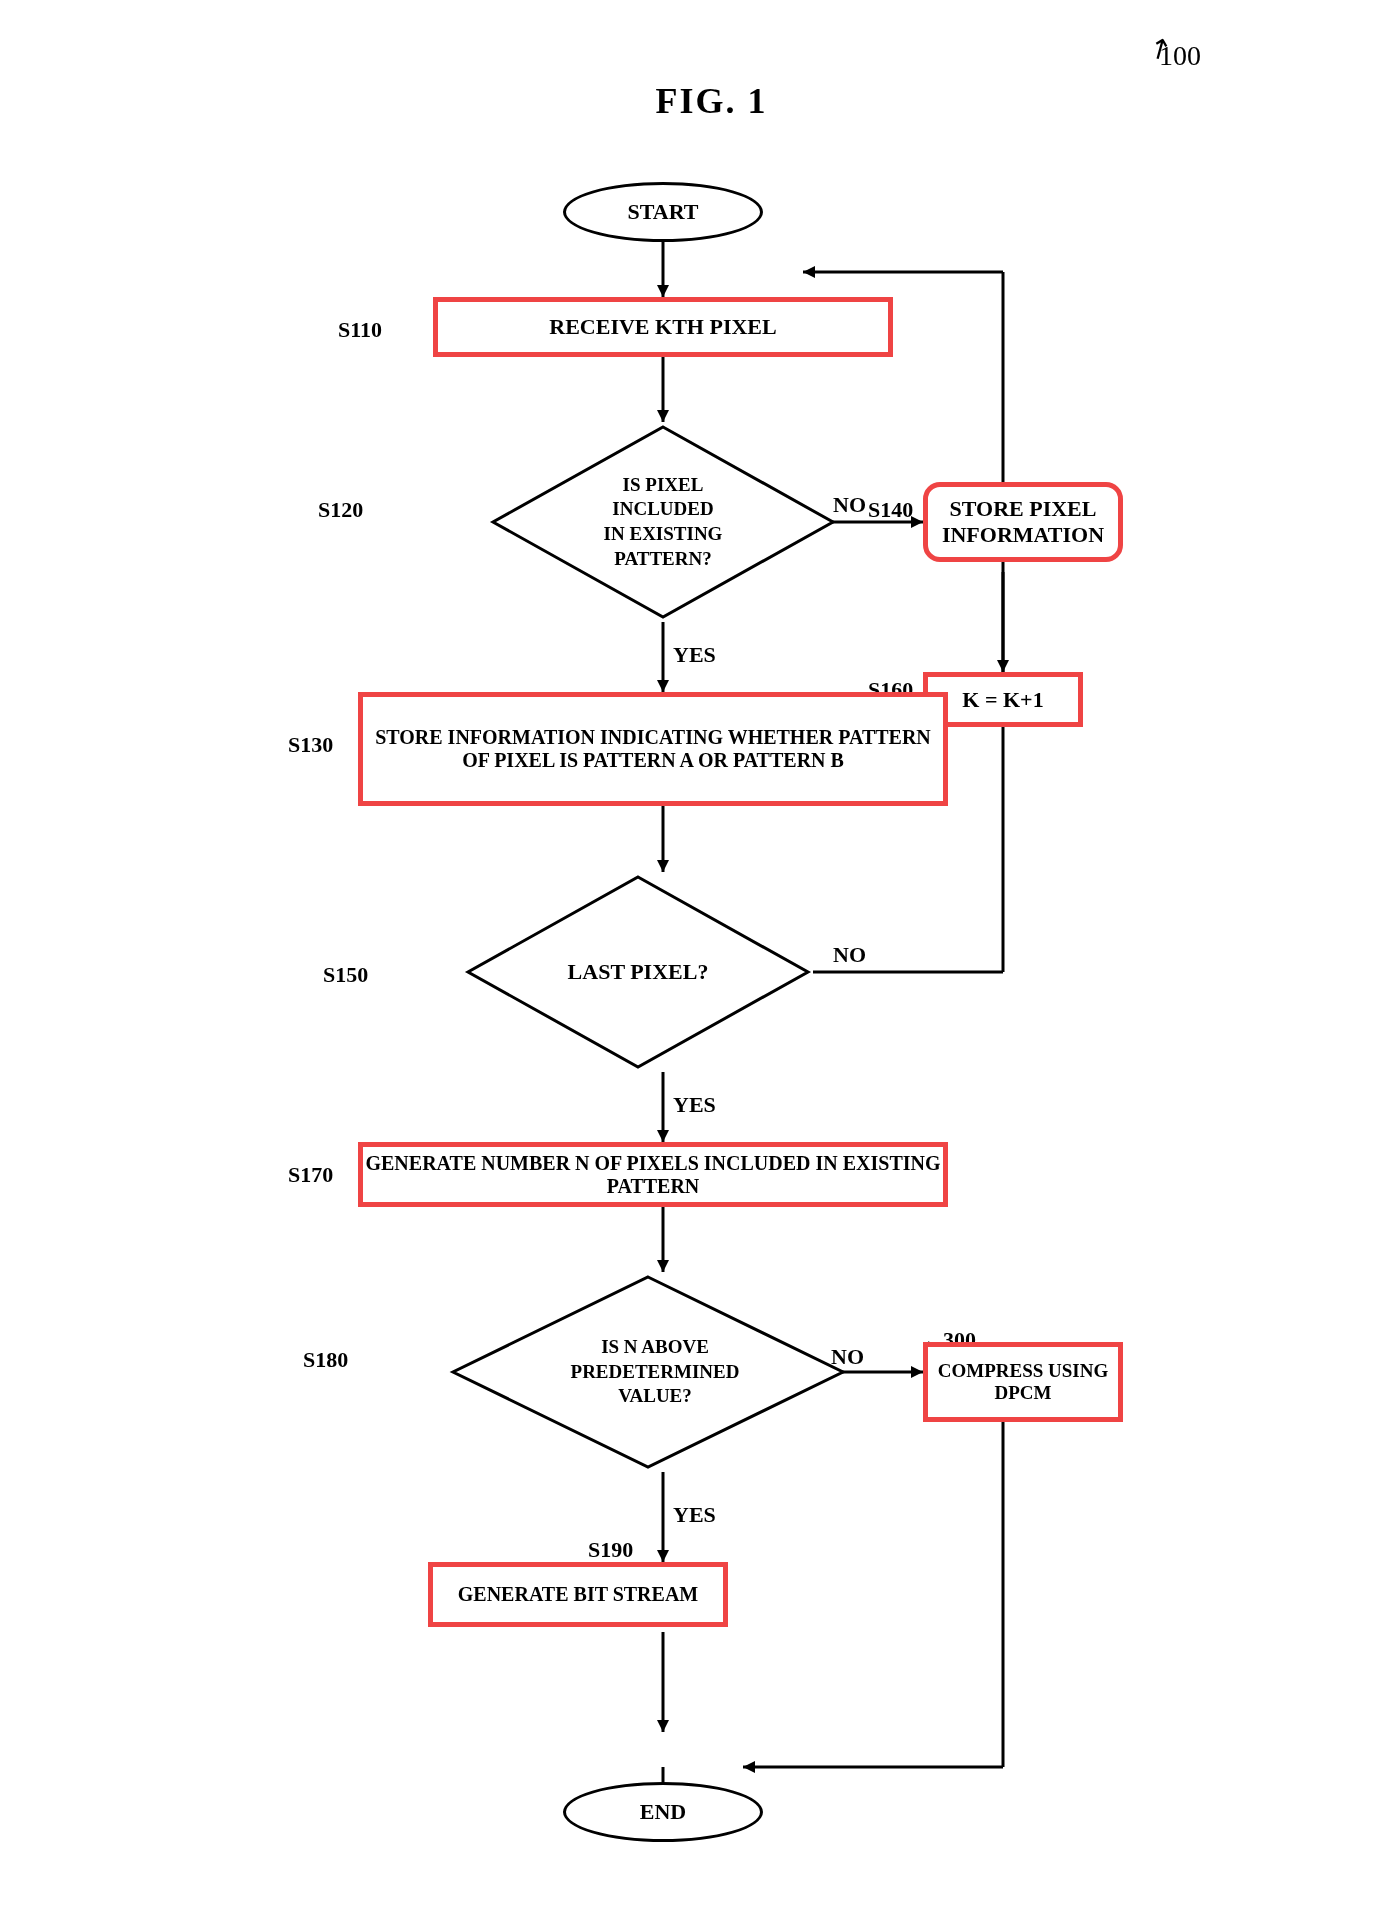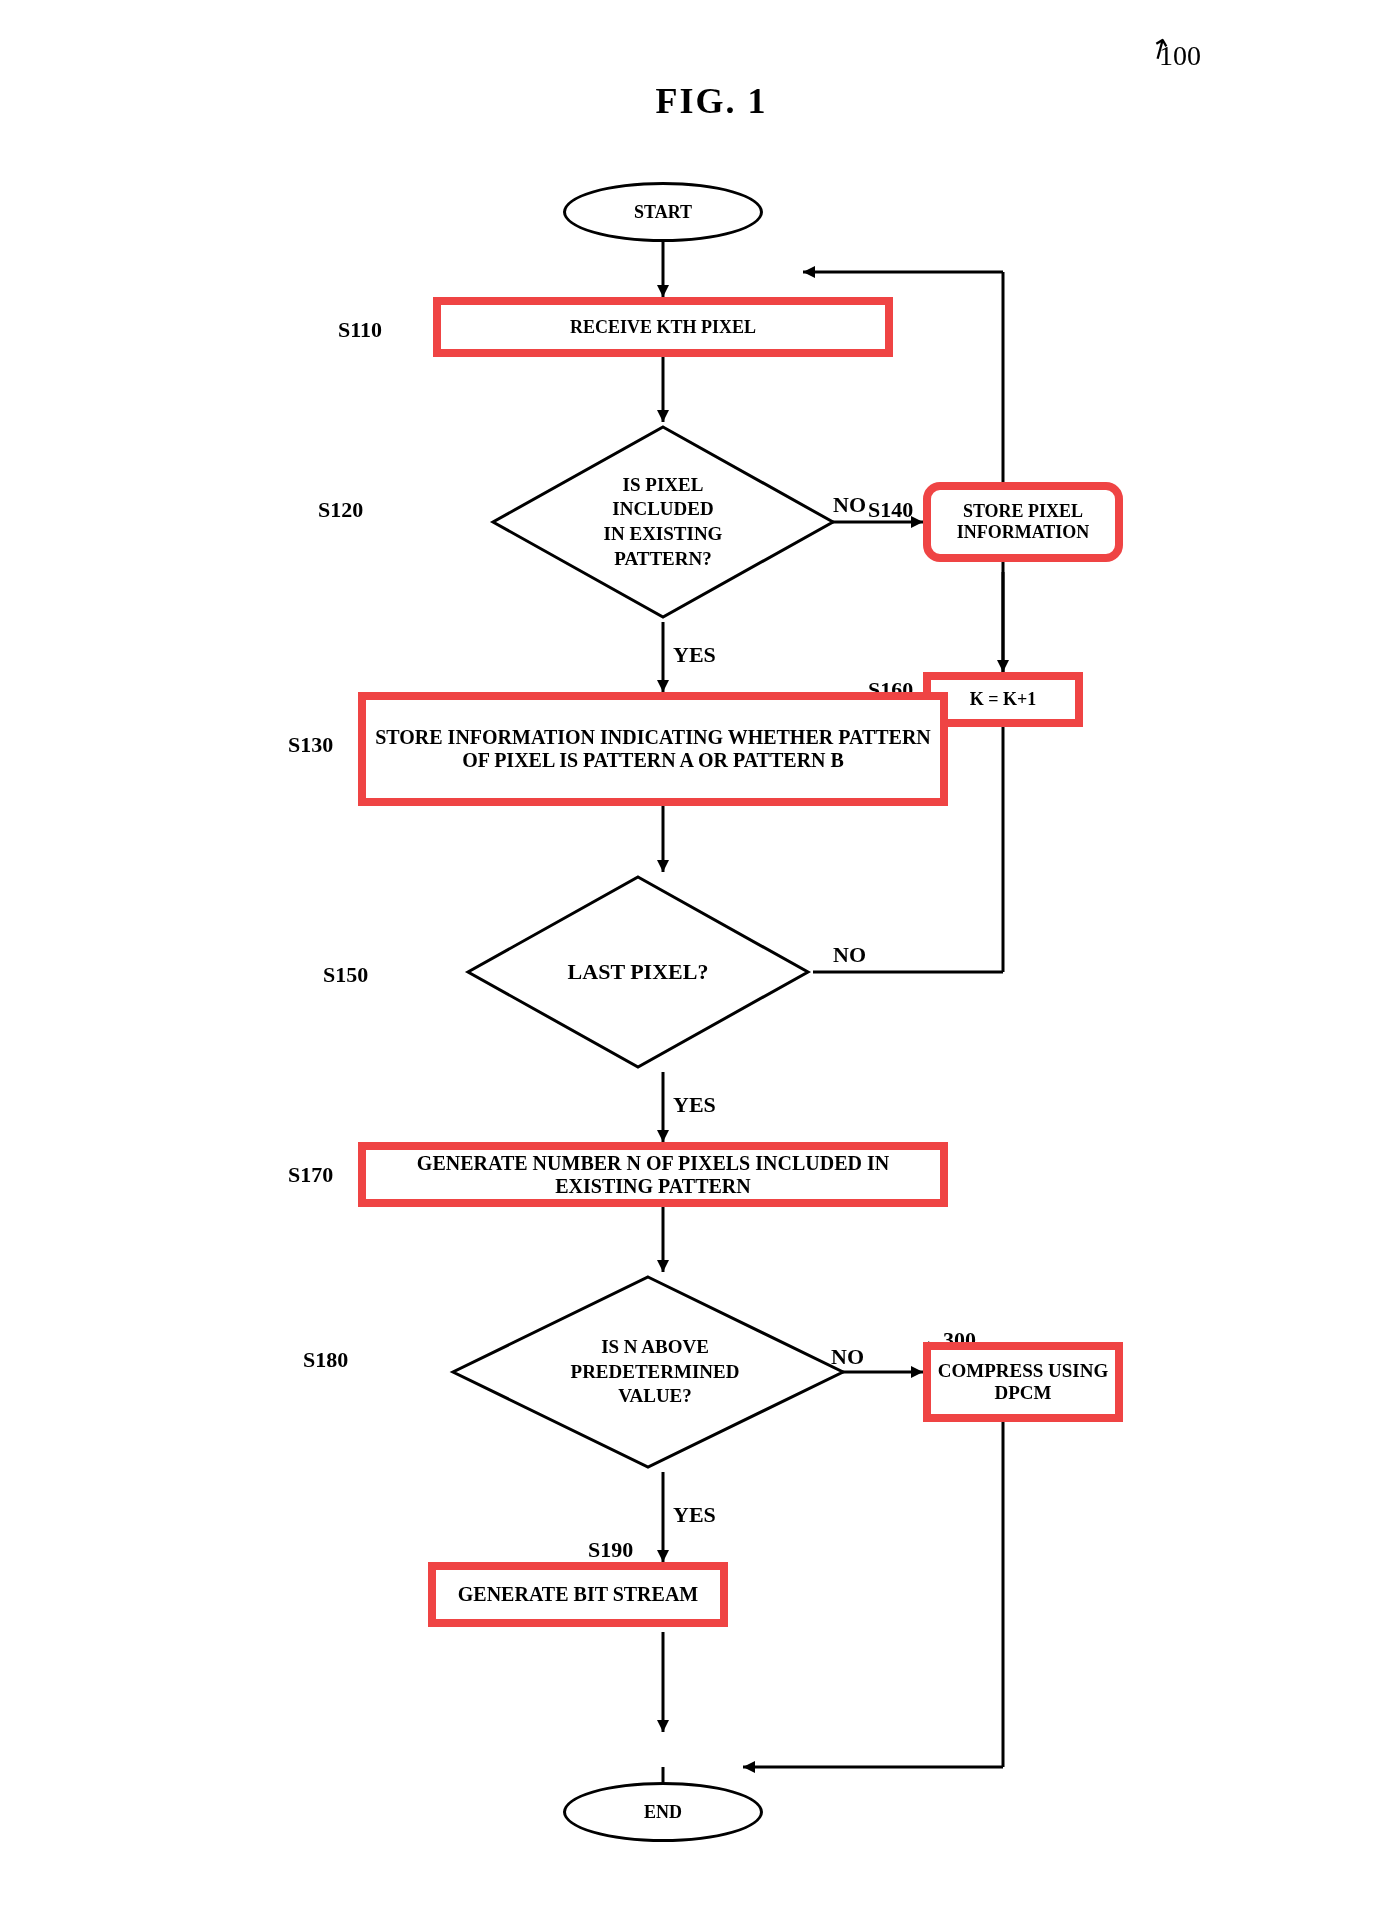--- a/index.html
+++ b/index.html
@@ -37,33 +37,33 @@
       height: 1750px;
     }
 
     
     .shape {
       position: absolute;
       display: flex;
       align-items: center;
       justify-content: center;
       text-align: center;
-      font-size: 18px;
+      font-size: 22px;
       font-weight: bold;
     }
 
     .oval {
       border: 3px solid #000;
       border-radius: 50%;
       padding: 10px 30px;
       background: #fff;
     }
 
     .rect {
-      border: 8px solid #ef4444;
+      border: 5px solid #ef4444;
       background: #fff;
     }
 
     .diamond-wrapper {
       position: absolute;
       display: flex;
       align-items: center;
       justify-content: center;
     }
 

